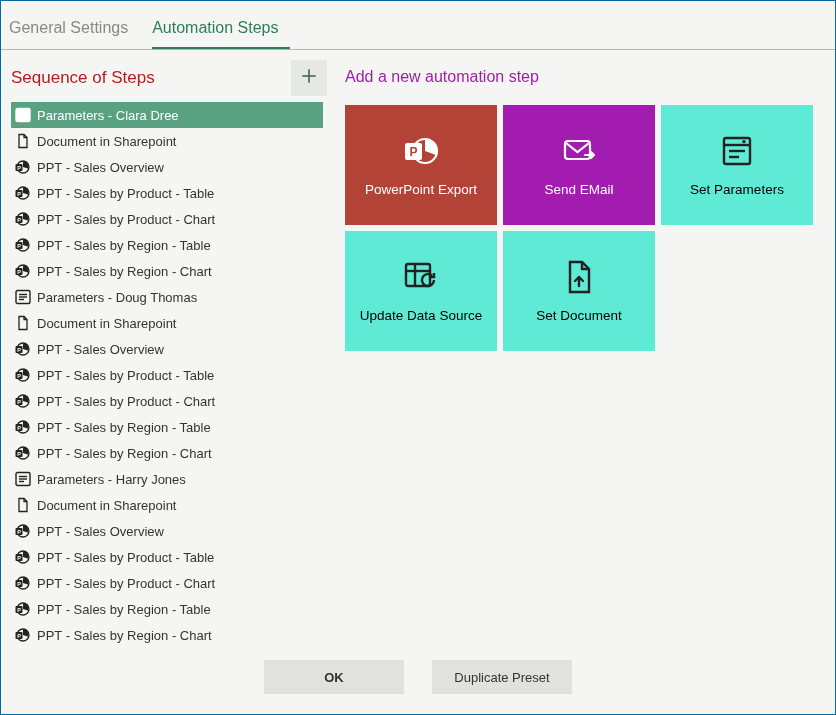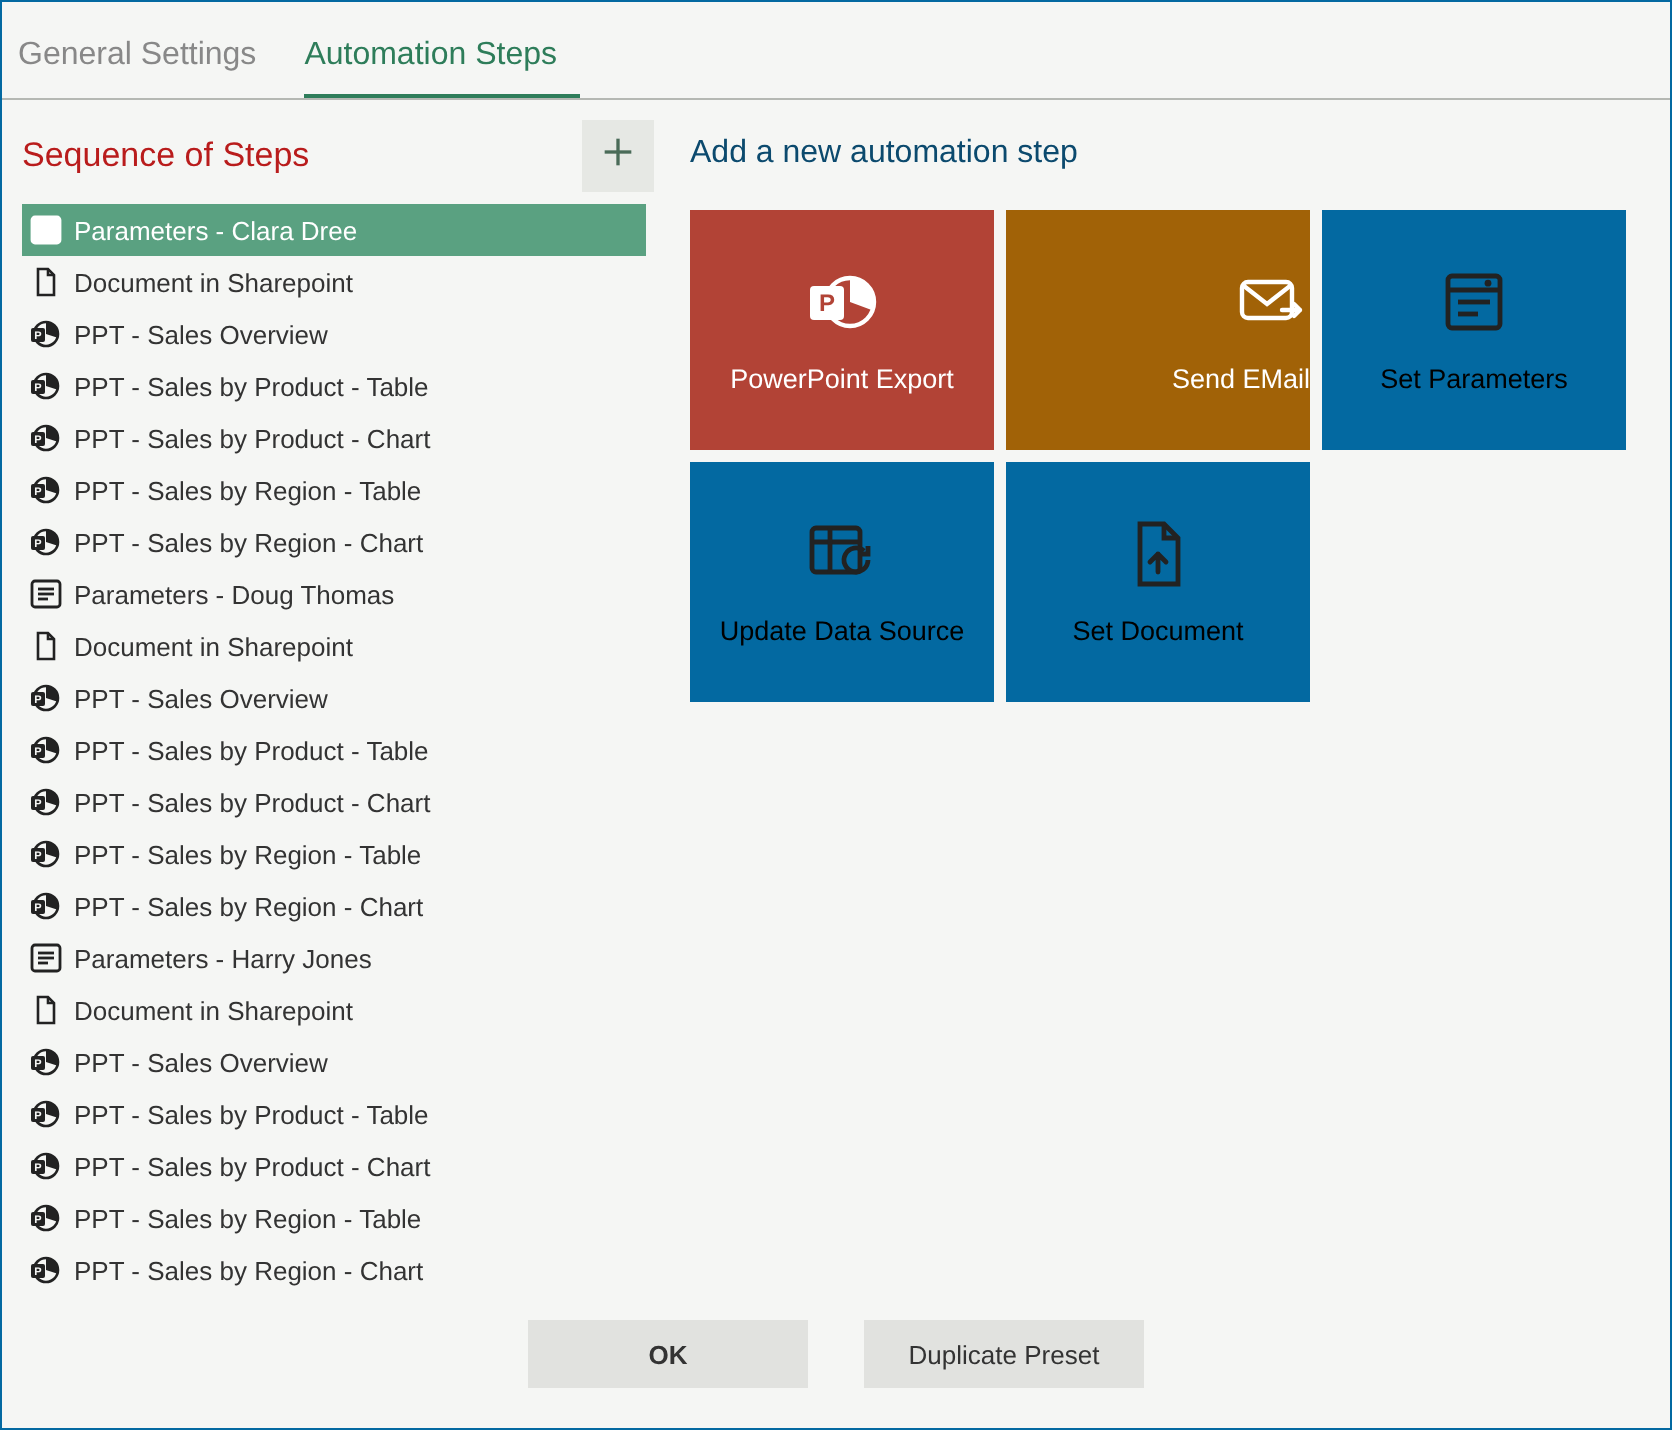--- a/index.html
+++ b/index.html
@@ -60,34 +60,34 @@
   }
   .step-item.selected {
     background: #5aa181; color: #fff;
   }
   .step-item .icon { width: 16px; height: 16px; flex: 0 0 16px; display: flex; align-items: center; justify-content: center; }
   .step-item.selected .icon svg * { stroke: #fff; fill: #fff; }
   .right-col {
     flex: 1; padding: 12px 12px 0 12px; display: flex; flex-direction: column;
   }
   .right-title {
-    font-size: 16px; color: #0c4a6e; margin-bottom: 19px; padding-top: 6px;
+    font-size: 16px; color: #a21caf; margin-bottom: 19px; padding-top: 6px;
   }
   .tiles {
     display: flex; flex-wrap: wrap; gap: 6px;
   }
   .tile {
     width: 152px; height: 120px;
-    background: #0369a1;
+    background: #5eead4;
     display: flex; flex-direction: column; align-items: center; justify-content: center;
     gap: 12px; cursor: pointer;
     font-size: 13.5px;
   }
   .tile.red { background: #b24336; color: #fff; }
-  .tile.blue { background: #a16207; color: #fff; align-items: flex-end; }
+  .tile.blue { background: #a21caf; color: #fff; }
   .tile .tile-icon { width: 40px; height: 38px; display: flex; align-items: center; justify-content: center; }
   .tile-label { padding-bottom: 2px; }
   .footer {
     display: flex; justify-content: center; gap: 28px;
     padding: 14px 0 20px 0;
     background: #f5f6f4;
   }
   .footer-btn {
     min-width: 140px; height: 34px;
     background: #e1e2df;

